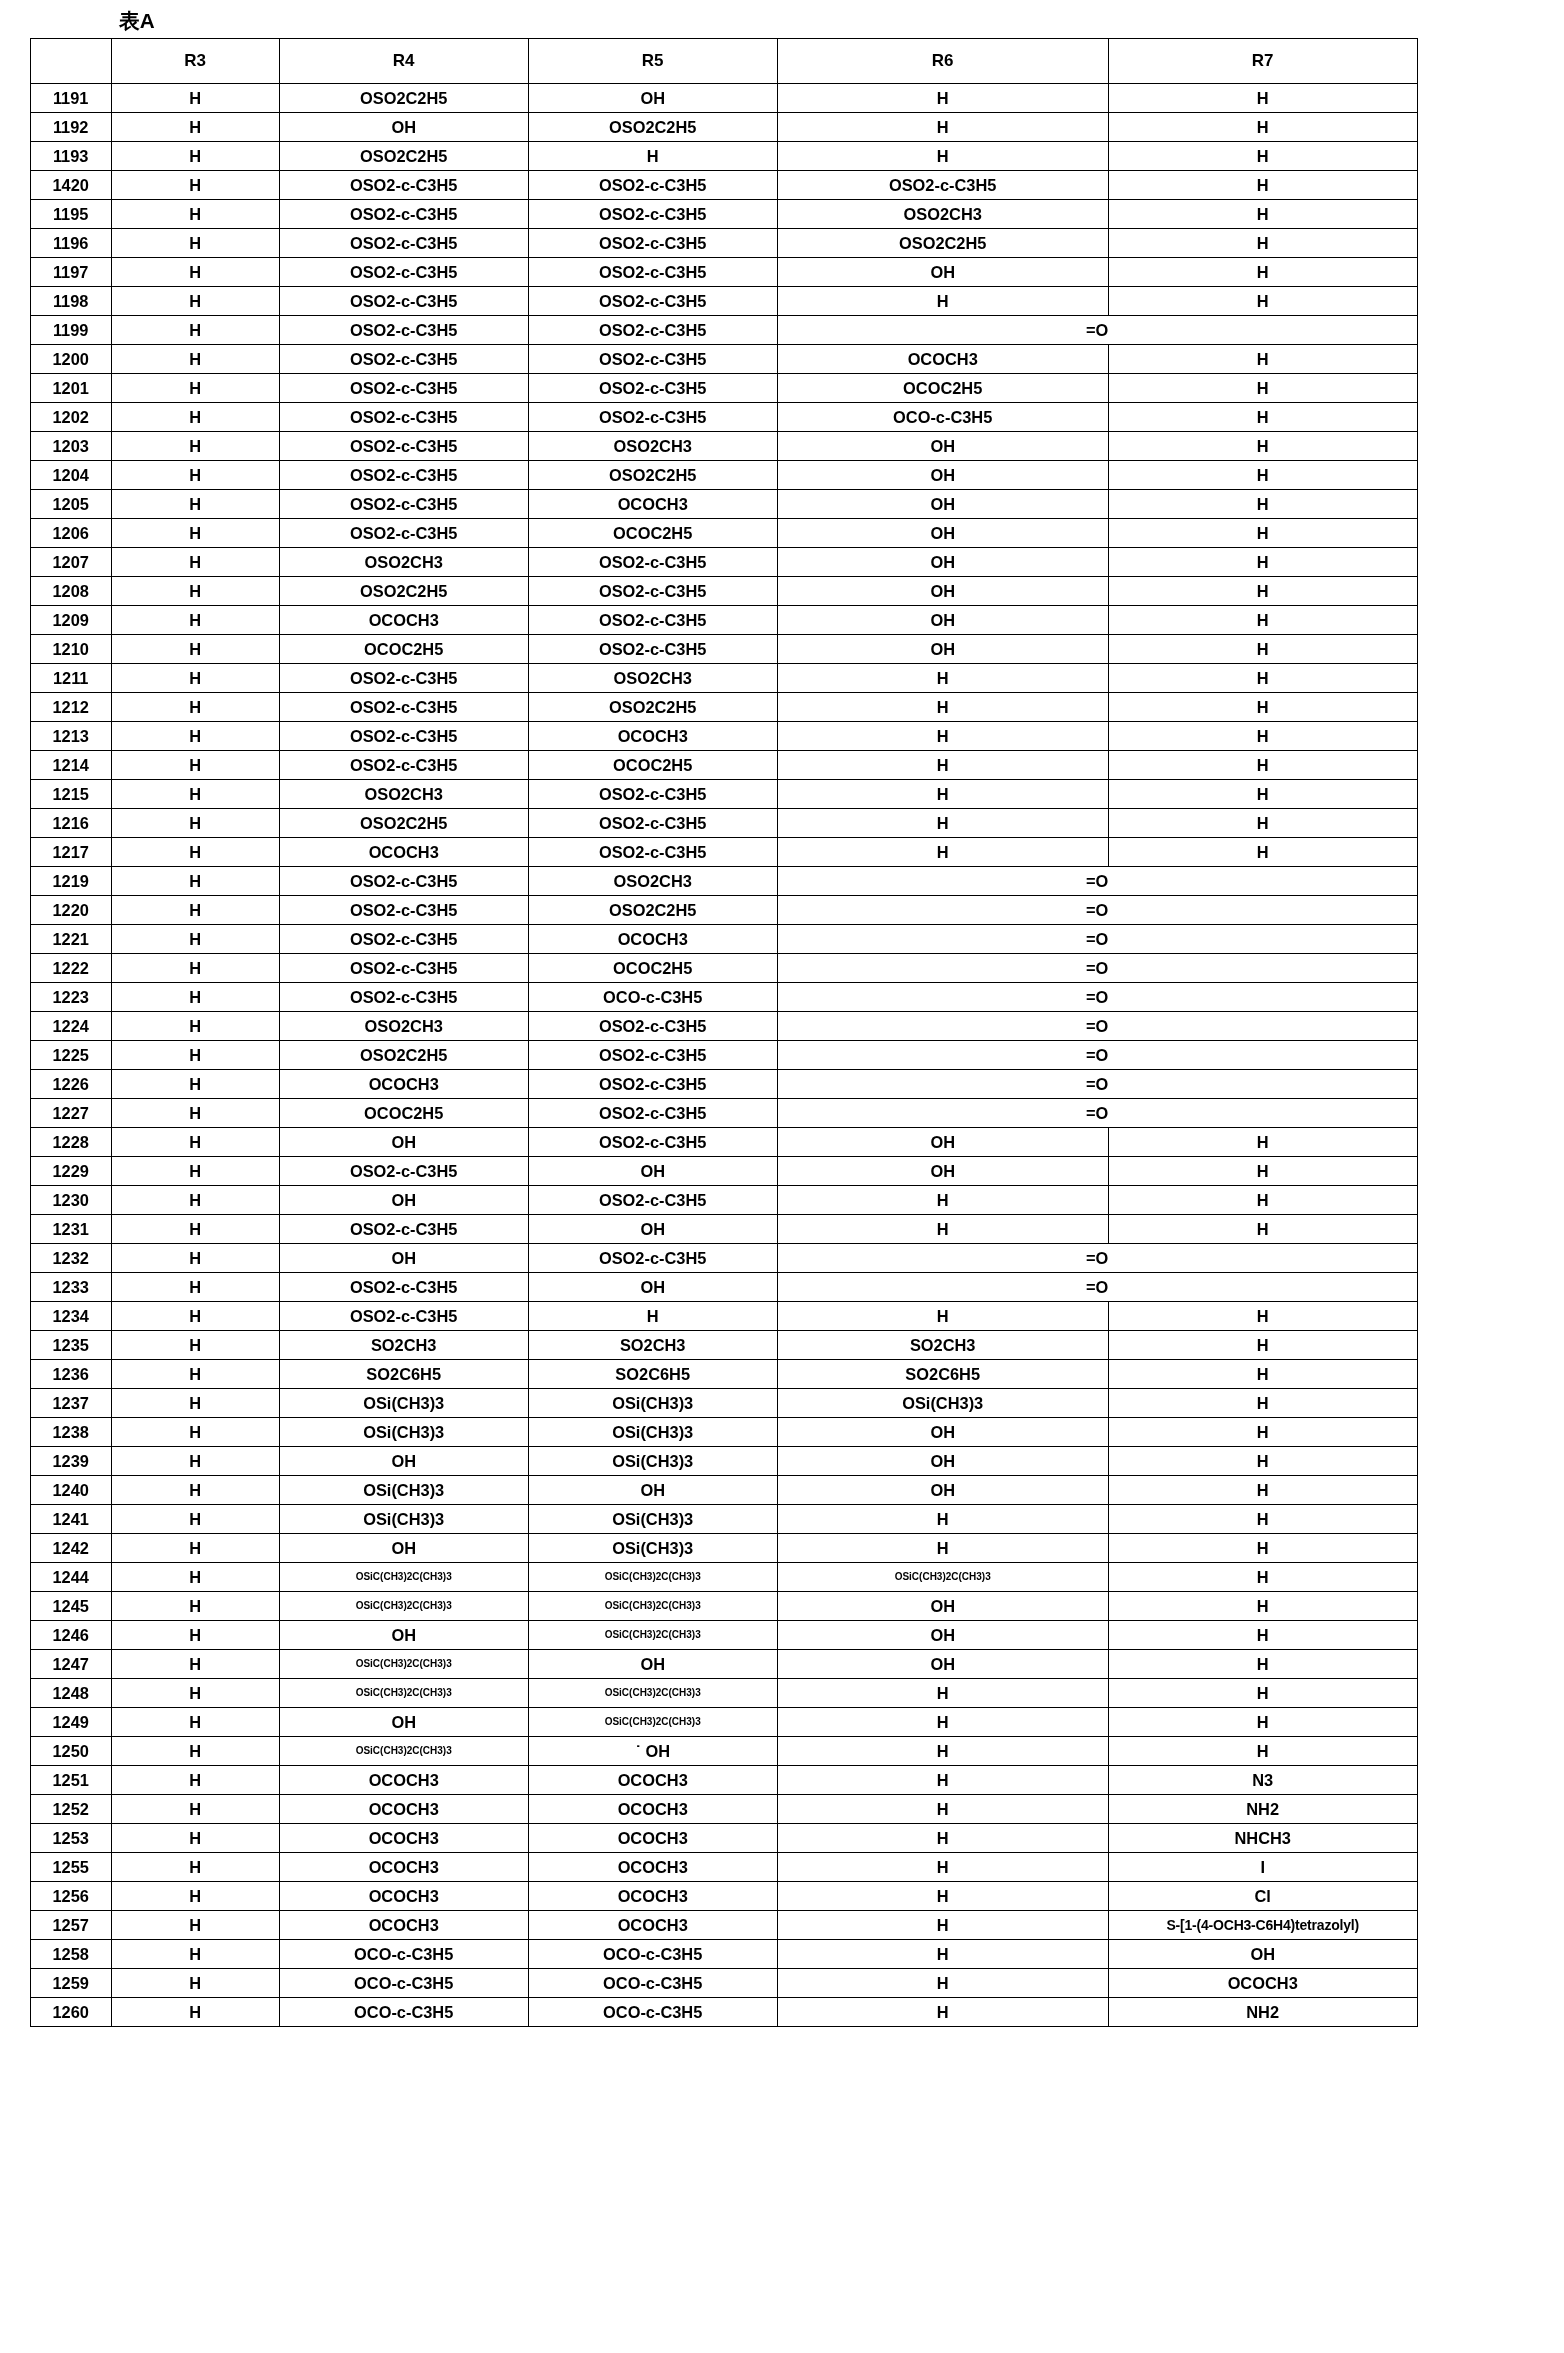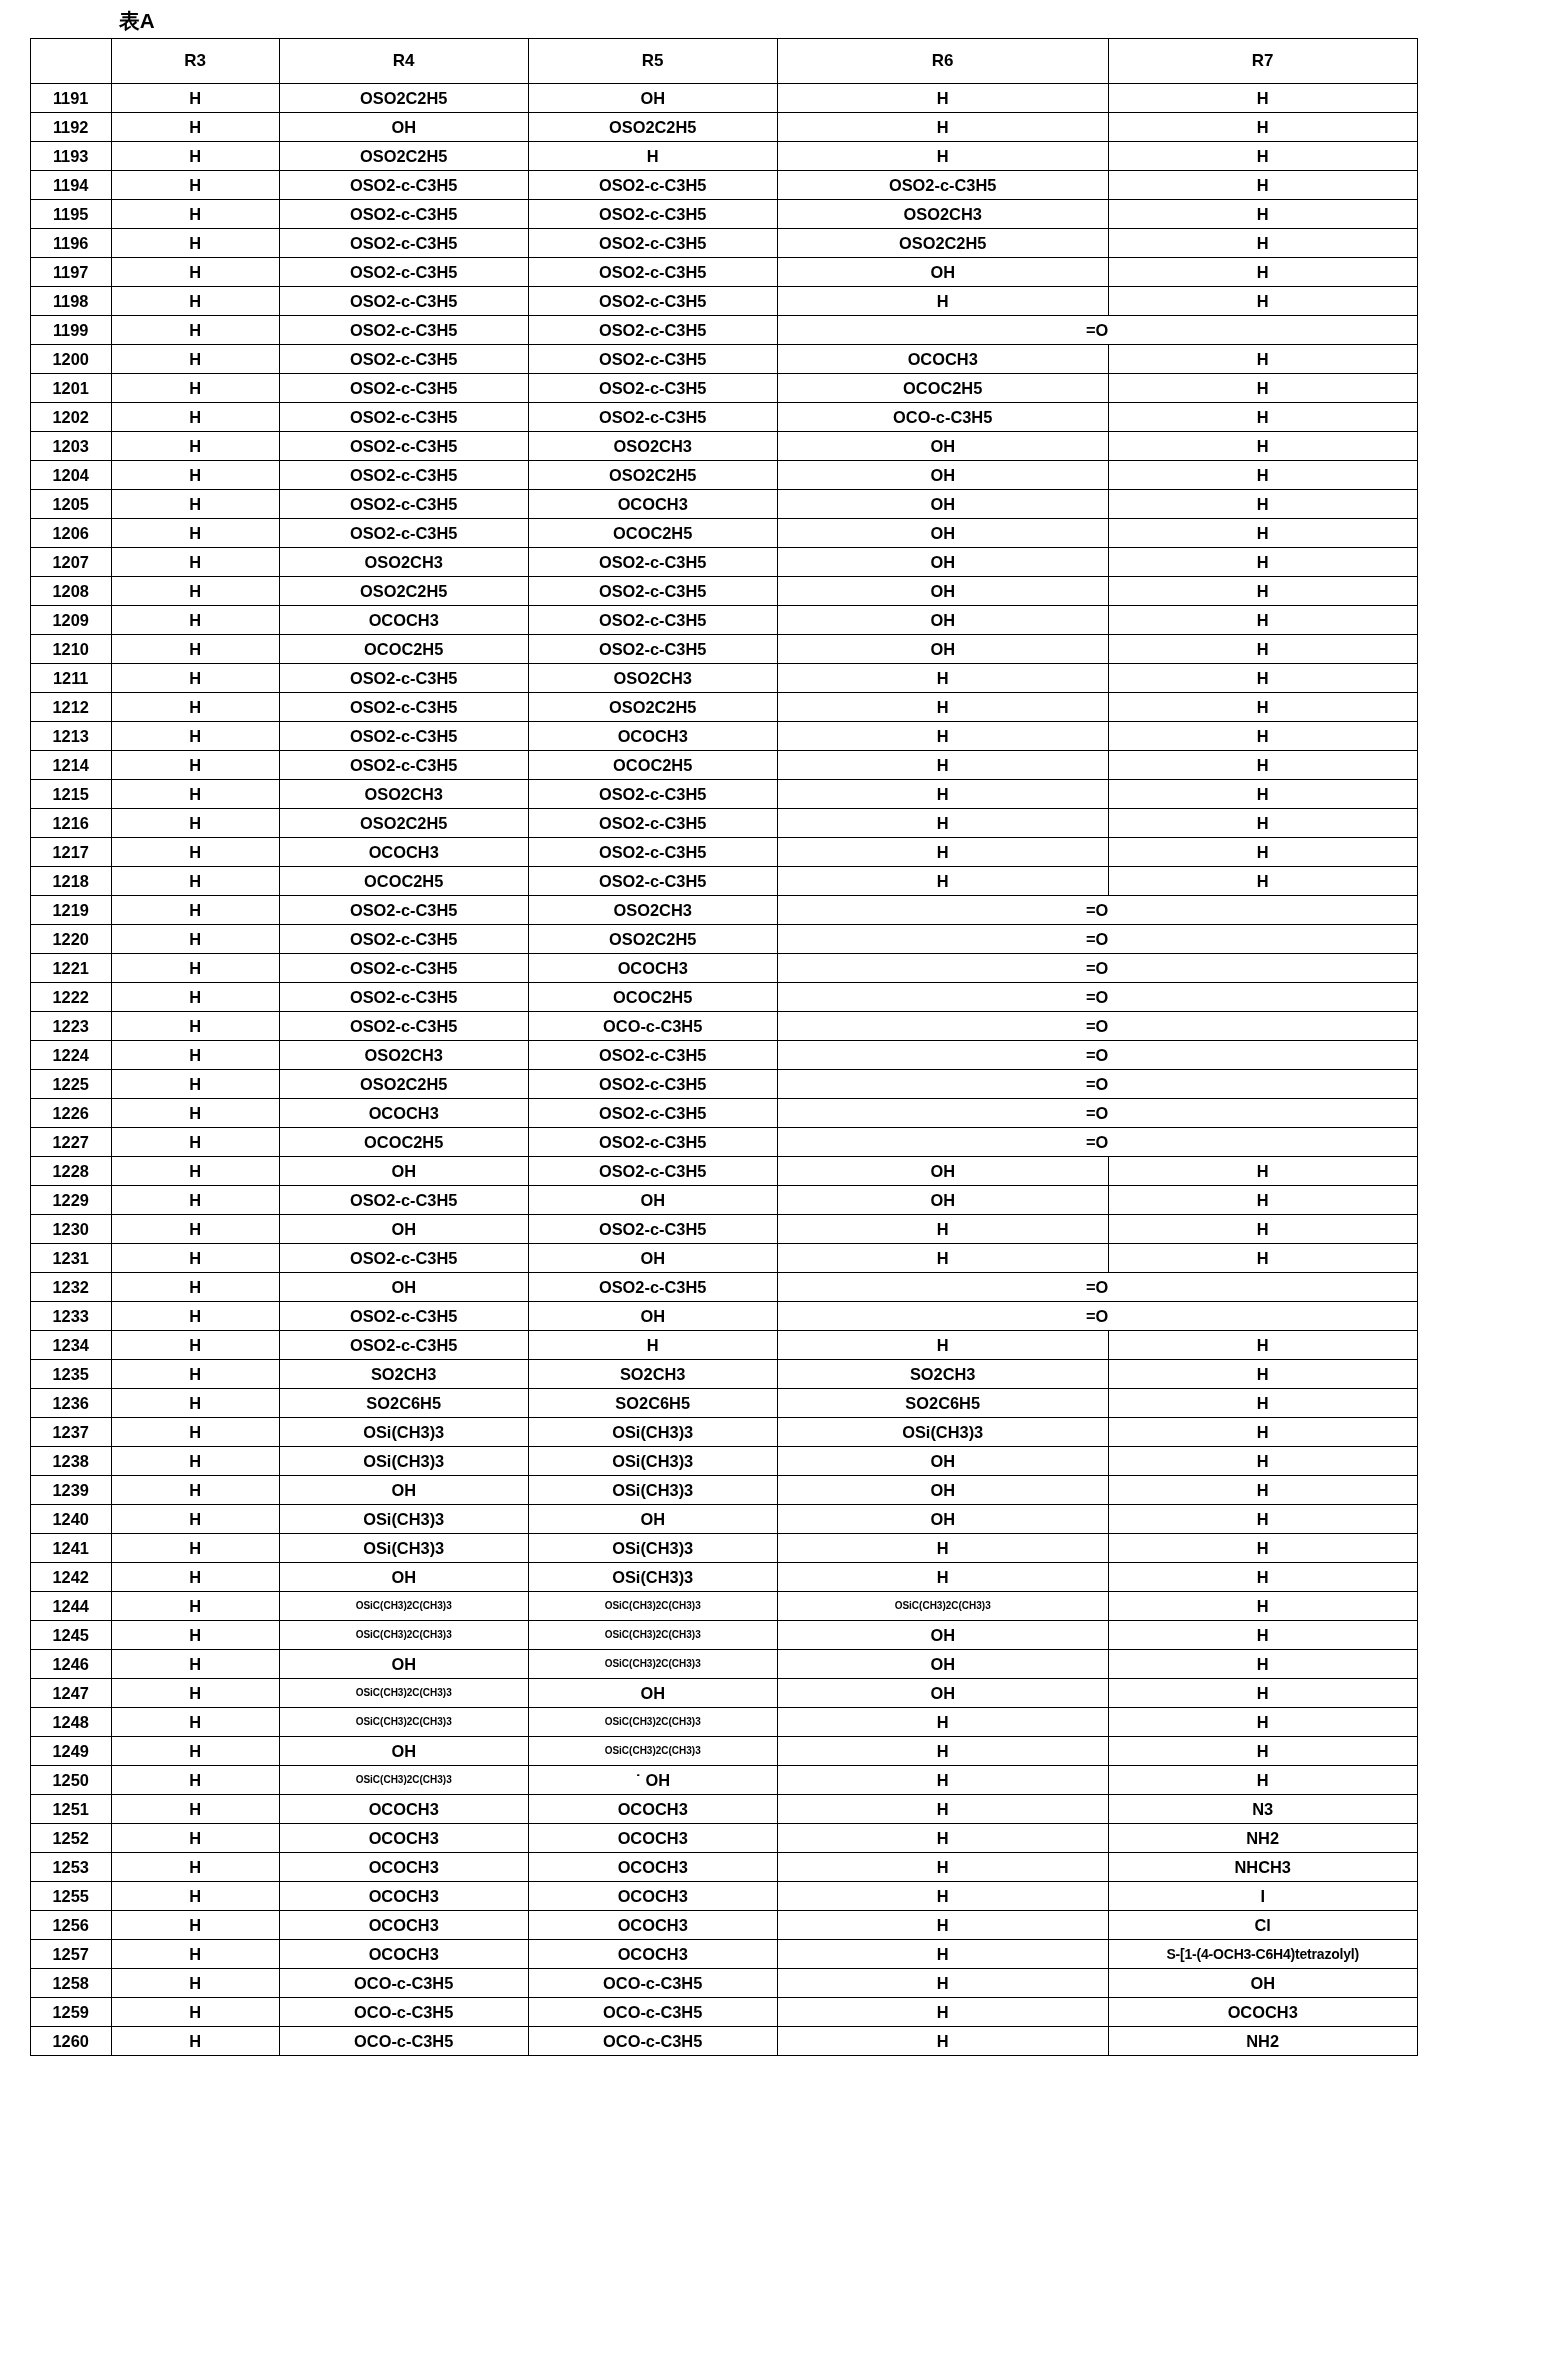--- a/index.html
+++ b/index.html
@@ -130,21 +130,21 @@
           </tr>
           <tr>
             <td class="num">1193</td>
             <td>H</td>
             <td>OSO2C2H5</td>
             <td>H</td>
             <td>H</td>
             <td>H</td>
           </tr>
           <tr>
-            <td class="num">1194</td>
+            <td class="num">1420</td>
             <td>H</td>
             <td>OSO2-c-C3H5</td>
             <td>OSO2-c-C3H5</td>
             <td>OSO2-c-C3H5</td>
             <td>H</td>
           </tr>
           <tr>
             <td class="num">1195</td>
             <td>H</td>
             <td>OSO2-c-C3H5</td>
@@ -316,28 +316,20 @@
             <td>H</td>
             <td>OSO2C2H5</td>
             <td>OSO2-c-C3H5</td>
             <td>H</td>
             <td>H</td>
           </tr>
           <tr>
             <td class="num">1217</td>
             <td>H</td>
             <td>OCOCH3</td>
-            <td>OSO2-c-C3H5</td>
-            <td>H</td>
-            <td>H</td>
-          </tr>
-          <tr>
-            <td class="num">1218</td>
-            <td>H</td>
-            <td>OCOC2H5</td>
             <td>OSO2-c-C3H5</td>
             <td>H</td>
             <td>H</td>
           </tr>
           <tr>
             <td class="num">1219</td>
             <td>H</td>
             <td>OSO2-c-C3H5</td>
             <td>OSO2CH3</td>
             <td colspan="2">=O</td>

